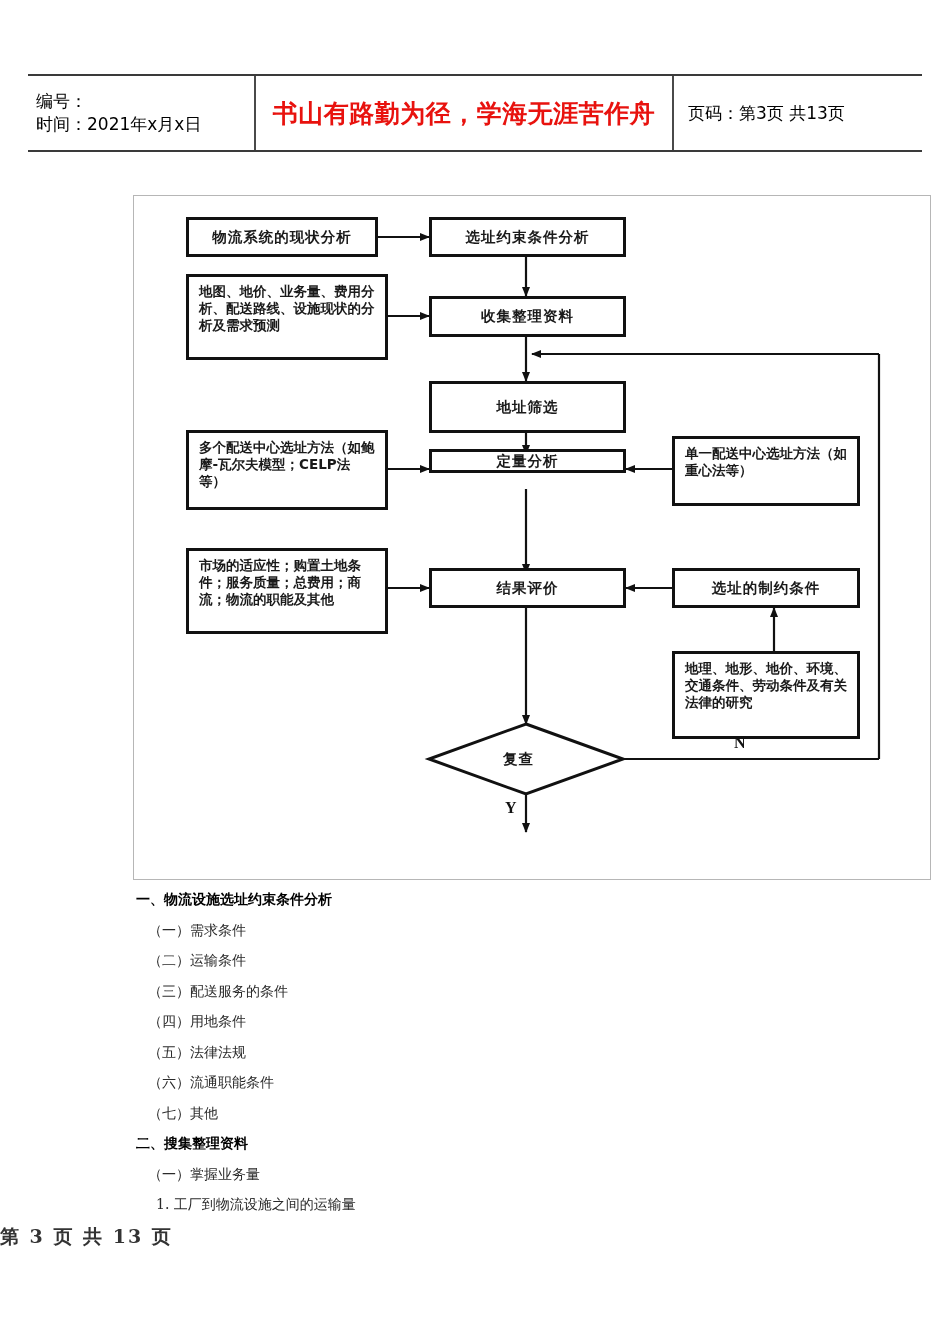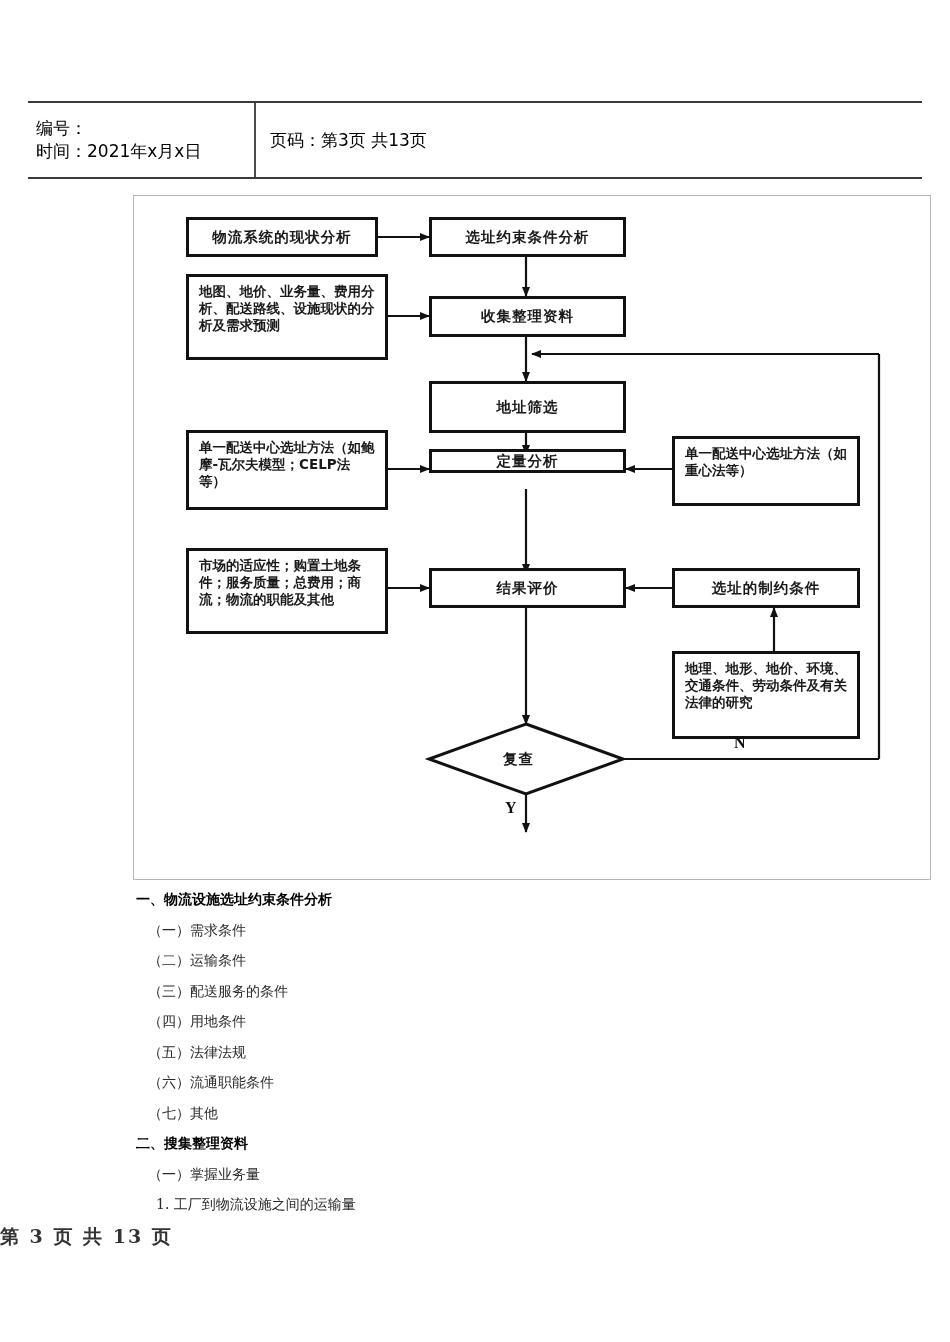--- a/index.html
+++ b/index.html
@@ -21,21 +21,20 @@
     position: absolute;
     left: 28px;
     top: 74px;
     width: 894px;
     height: 78px;
     border-top: 2px solid #3a3a3a;
     border-bottom: 2px solid #3a3a3a;
     box-sizing: border-box;
     display: flex;
     align-items: stretch;
-    margin-top: 27px;
   }
   .hdr-cell {
     display: flex;
     flex-direction: column;
     justify-content: center;
     box-sizing: border-box;
   }
   .hdr-left {
     width: 228px;
     padding-left: 8px;
@@ -171,20 +170,23 @@
   }
 </style>
 </head>
 <body>
 
 <div class="header-table">
   <div class="hdr-cell hdr-left">
     <div>编号：</div>
     <div>时间：2021年x月x日</div>
   </div>
+  <div class="hdr-cell hdr-mid">
+    <div class="hdr-mid-text" style="color: rgb(232, 18, 14);">书山有路勤为径，学海无涯苦作舟</div>
+  </div>
   <div class="hdr-cell hdr-right">
     <div class="hdr-right-text">页码：第3页 共13页</div>
   </div>
 </div>
 
 <div class="figure-frame">
 
   <svg width="798" height="685" viewBox="0 0 798 685">
     <defs>
       <marker id="ah" markerWidth="10" markerHeight="8" refX="9" refY="4" orient="auto" markerUnits="userSpaceOnUse">
@@ -241,21 +243,21 @@
   </div>
   <div class="fnode" style="left:295px; top:100px; width:197px; height:41px;">
     <span>收集整理资料</span>
   </div>
 
   <div class="fnode" style="left:295px; top:185px; width:197px; height:52px;">
     <span>地址筛选</span>
   </div>
 
   <div class="fnode multiline" style="left:52px; top:234px; width:202px; height:80px;">
-    <span>单一配送中心选址方法（如鲍摩-瓦尔夫模型；CELP法等）</span>
+    <span>多个配送中心选址方法（如鲍摩-瓦尔夫模型；CELP法等）</span>
   </div>
   <div class="fnode" style="left:295px; top:253px; width:197px; height:24px;">
     <span>定量分析</span>
   </div>
   <div class="fnode multiline" style="left:538px; top:240px; width:188px; height:70px;">
     <span>单一配送中心选址方法（如重心法等）</span>
   </div>
 
   <div class="fnode multiline" style="left:52px; top:352px; width:202px; height:86px;">
     <span>市场的适应性；购置土地条件；服务质量；总费用；商流；物流的职能及其他</span>

